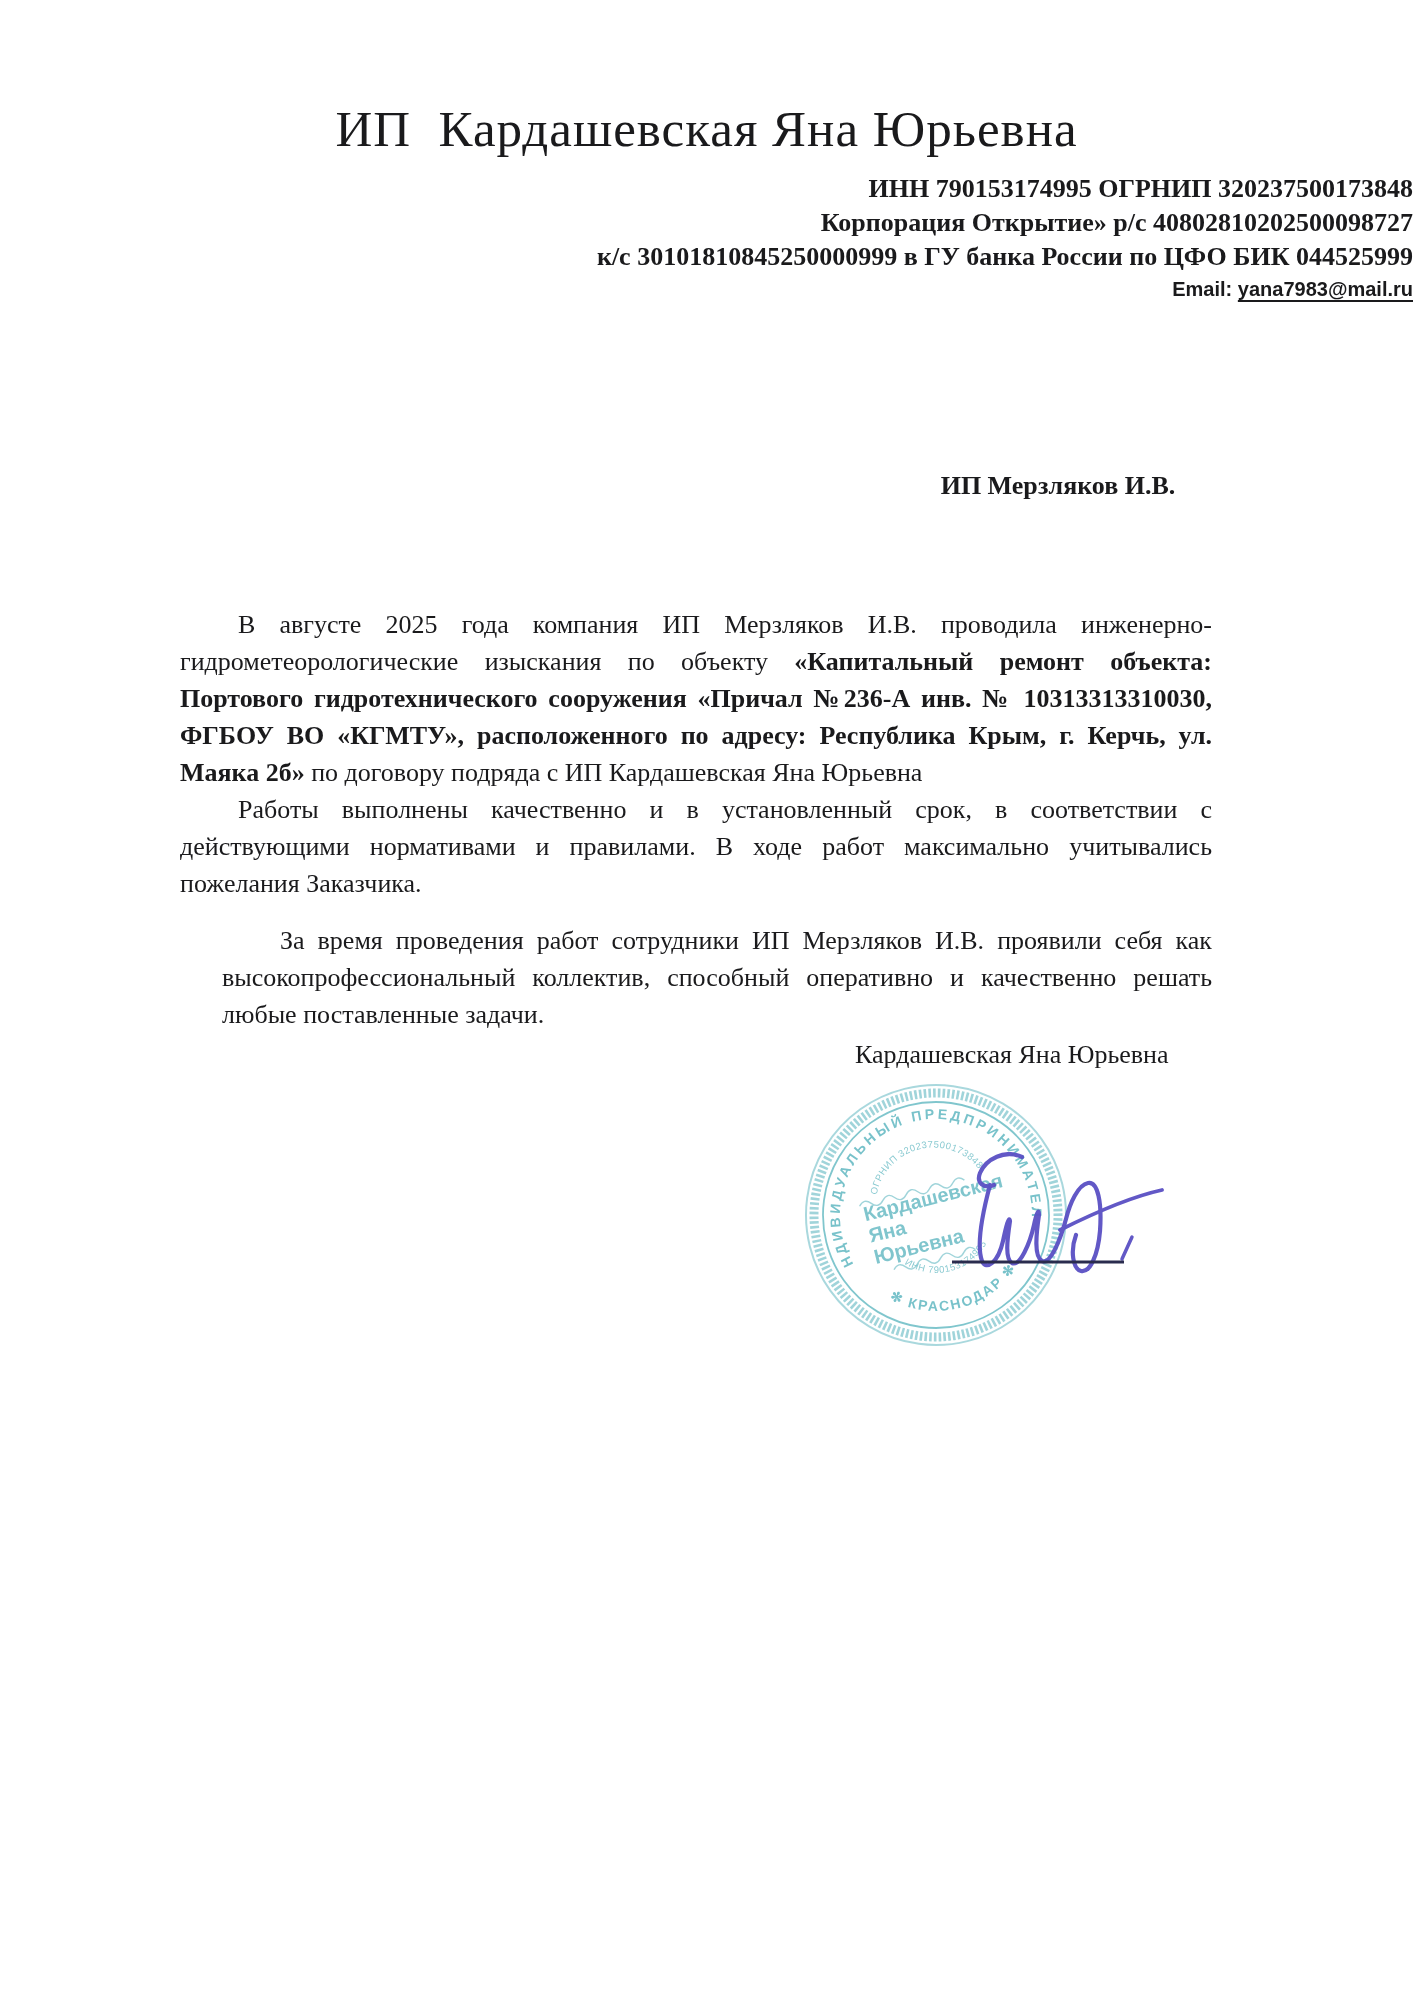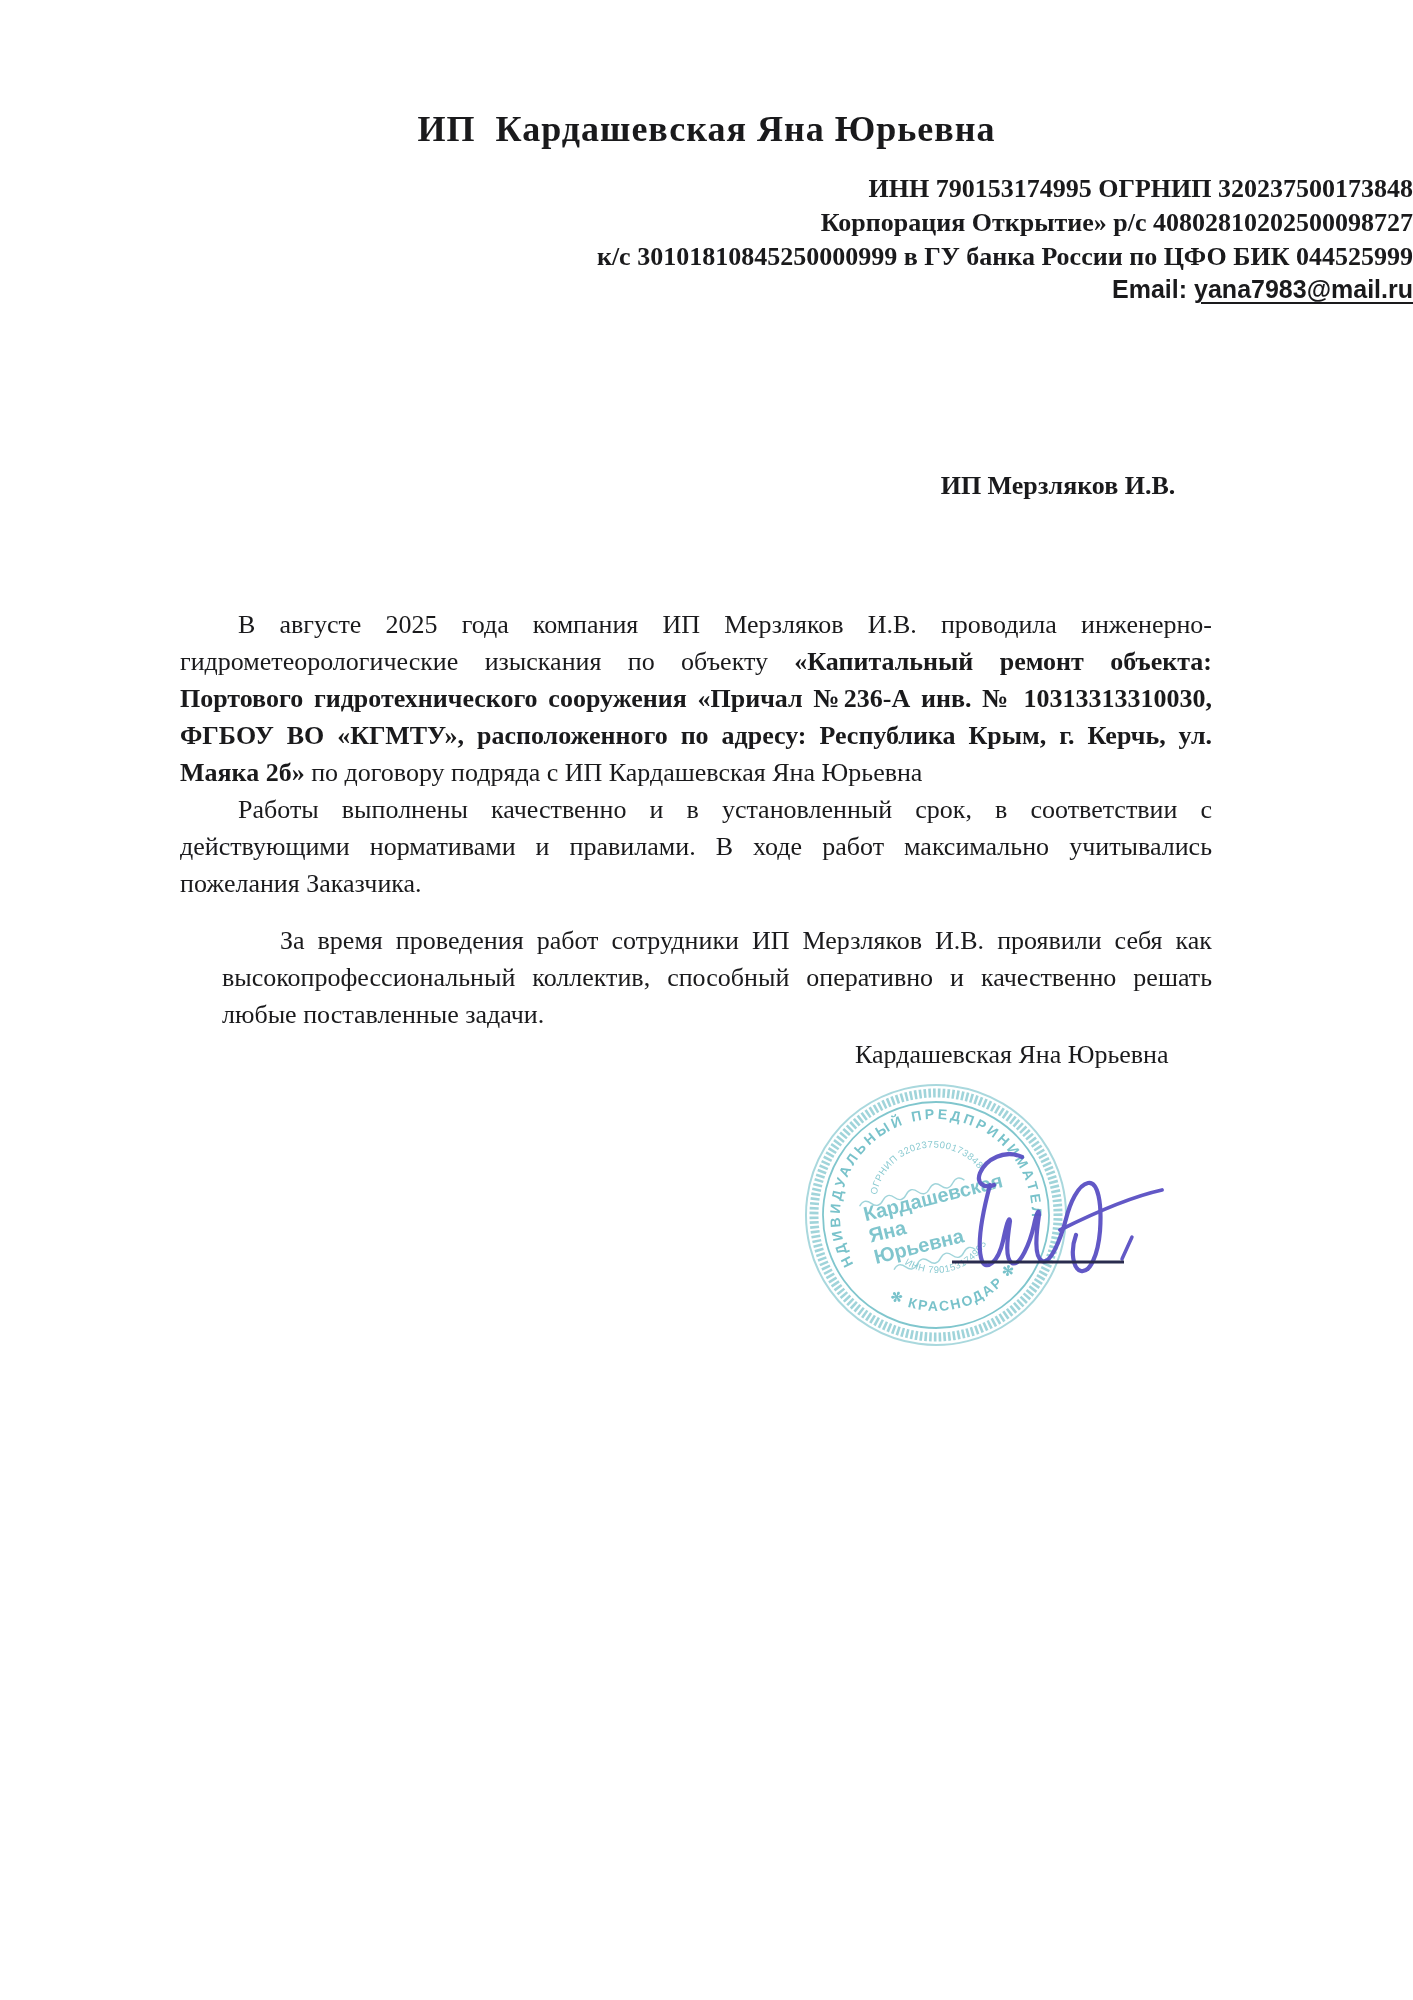--- a/index.html
+++ b/index.html
@@ -9,29 +9,29 @@
     height: 2000px;
     margin: 0 auto;
     background: #ffffff;
     overflow: hidden;
     font-family: "Liberation Serif", serif;
     color: #1a1a1c;
   }
   
   .letterhead { position:absolute; top:98px; left:0; width:100%; text-align:center; }
   .lh-title {
-    font-size:36px; line-height:62px; font-weight:700;
+    font-size:51px; line-height:62px; font-weight:400;
     white-space:pre-wrap; letter-spacing:1px;
   }
   .lh-lines {
     position:absolute; top:172px; left:0; width:100%;
     text-align:right; font-weight:700; font-size:26px; line-height:33.8px;
   }
   .lh-line { white-space:nowrap; }
-  .lh-email { font-family:"Liberation Sans", sans-serif; font-size:25px; }
+  .lh-email { font-family:"Liberation Sans", sans-serif; font-size:20px; }
   .lh-email .addr { text-decoration:underline; text-underline-offset:4px; text-decoration-thickness:2px; }
   
   .addressee {
     position:absolute; top:448px; left:848px; width:420px;
     text-align:center; font-weight:700; font-size:26px; line-height:28px;
   }
   .addressee .line2 { margin-top:24px; }
   
   .body-text {
     position:absolute; top:606px; left:180px; width:1032px;

